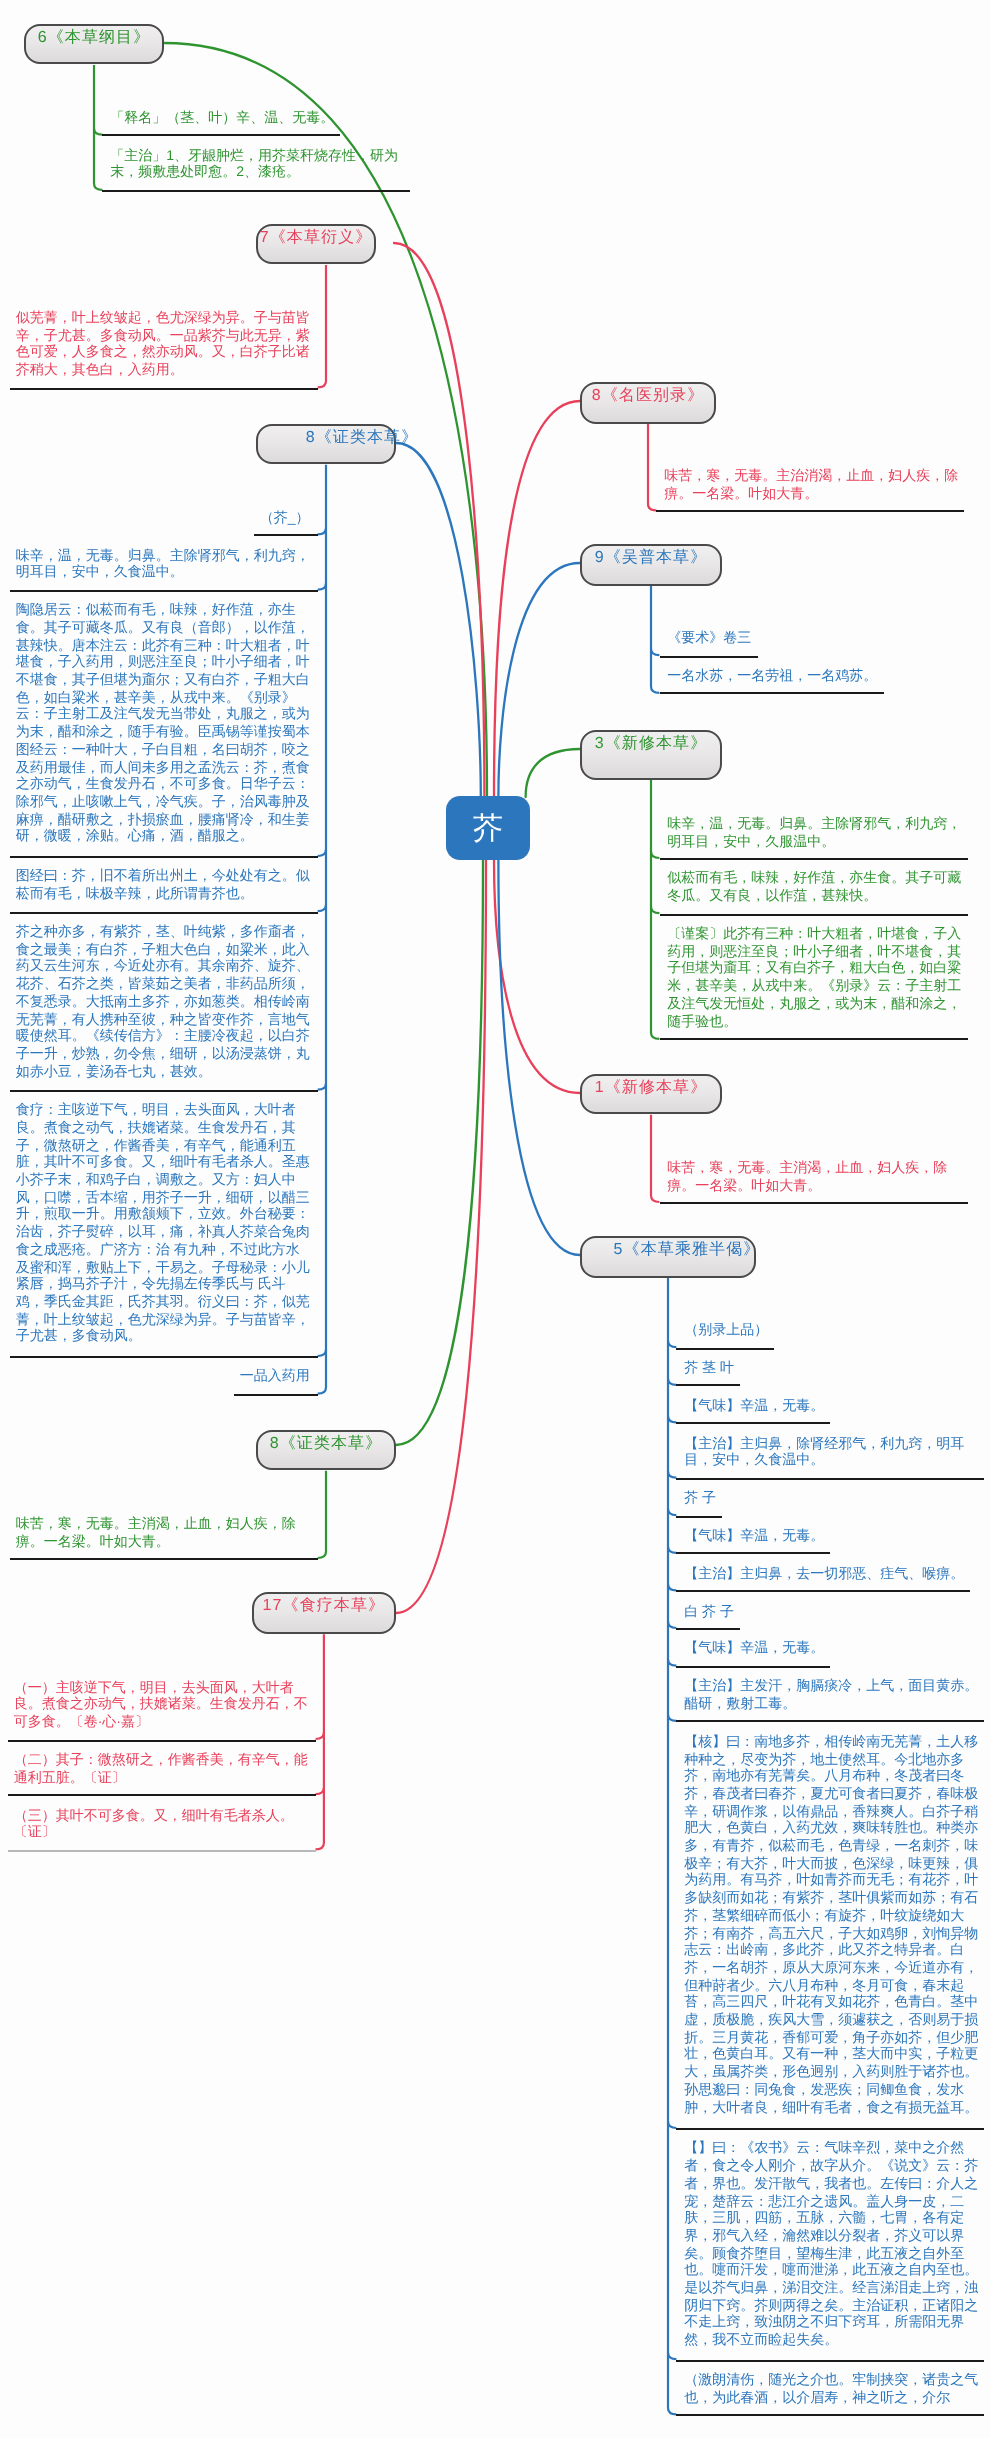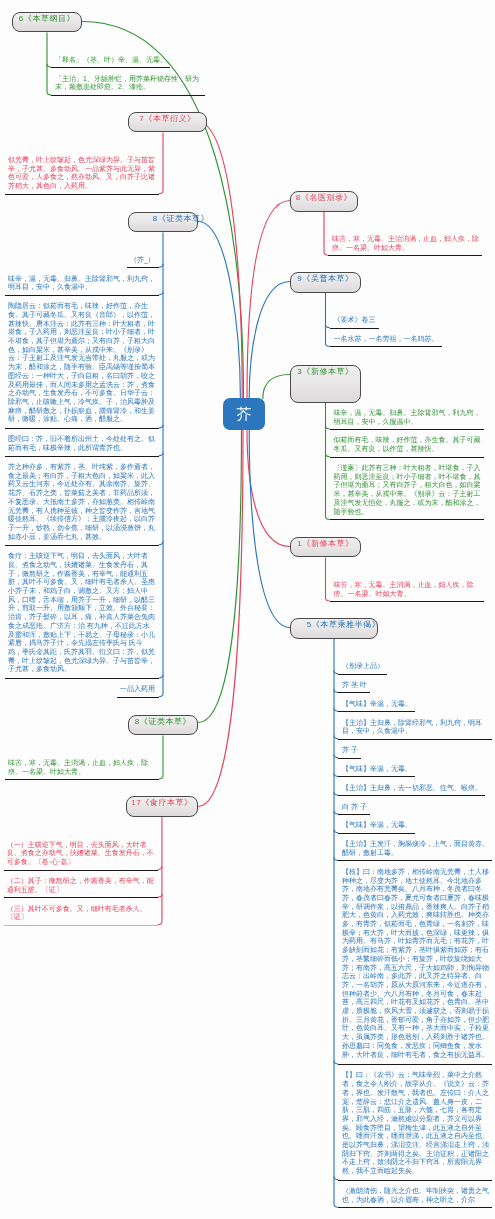--- a/index.html
+++ b/index.html
@@ -77,21 +77,21 @@
     </div>
     <div class="topic" style="color: rgb(232, 64, 90); width: 147px; top: 235px; left: 332.1px;">味苦，寒，无毒。主治消渴，止血，妇人疾，除痹。一名梁。叶如大青。</div>
     <div class="topic-line" style="top: 255.2px; width: 154px; left: 328.1px;"></div>
     <div class="node" style="left: 290px; top: 272.4px; width: 71px; height: 20.4px; color: rgb(43, 118, 188);">
       <span>9《吴普本草》</span>
     </div>
     <div class="topic" style="color: rgb(43, 118, 188); width: 42px; top: 316.2px; left: 333.6px;">《要术》卷三</div>
     <div class="topic-line" style="top: 327.6px; width: 49px; left: 329.6px;"></div>
     <div class="topic" style="color: rgb(43, 118, 188); width: 105px; top: 335px; left: 333.6px;">一名水苏，一名劳祖，一名鸡苏。</div>
     <div class="topic-line" style="top: 346.4px; width: 112px; left: 329.6px;"></div>
-    <div class="node" style="left: 290px; top: 365px; width: 71px; height: 38px; color: rgb(46, 148, 48);">
+    <div class="node" style="left: 290px; top: 365px; width: 71px; height: 25px; color: rgb(46, 148, 48);">
       <span>3《新修本草》</span>
     </div>
     <div class="topic" style="color: rgb(46, 148, 48); width: 147px; top: 408.8px; left: 333.6px;">味辛，温，无毒。归鼻。主除肾邪气，利九窍，明耳目，安中，久服温中。</div>
     <div class="topic-line" style="top: 429px; width: 154px; left: 329.6px;"></div>
     <div class="topic" style="color: rgb(46, 148, 48); width: 147px; top: 436.4px; left: 333.6px;">似菘而有毛，味辣，好作菹，亦生食。其子可藏冬瓜。又有良，以作菹，甚辣快。</div>
     <div class="topic-line" style="top: 456.6px; width: 154px; left: 329.6px;"></div>
     <div class="topic" style="color: rgb(46, 148, 48); width: 147px; top: 464px; left: 333.6px;">〔谨案〕此芥有三种：叶大粗者，叶堪食，子入药用，则恶注至良；叶小子细者，叶不堪食，其子但堪为齑耳；又有白芥子，粗大白色，如白粱米，甚辛美，从戎中来。《别录》云：子主射工及注气发无恒处，丸服之，或为末，醋和涂之，随手验也。</div>
     <div class="topic-line" style="top: 519.4px; width: 154px; left: 329.6px;"></div>
     <div class="node" style="left: 290px; top: 537px; width: 71px; height: 20.4px; color: rgb(232, 64, 90);">
       <span>1《新修本草》</span>
@@ -127,21 +127,21 @@
     <div class="topic-line" style="top: 1179.6px; width: 154px; left: 338.1px;"></div>
     <div class="topic" style="color: rgb(43, 118, 188); width: 147px; top: 1187px; left: 342.1px;">（激朗清伤，随光之介也。牢制挟突，诸贵之气也，为此春酒，以介眉寿，神之听之，介尔</div>
     <div class="topic-line" style="top: 1207.2px; width: 154px; left: 338.1px;"></div>
     <div class="node" style="left: 12px; top: 12.4px; width: 70px; height: 20.1px; color: rgb(46, 148, 48);">
       <span>6《本草纲目》</span>
     </div>
     <div class="topic" style="color: rgb(46, 148, 48); width: 112px; top: 55.9px; left: 55.1px;">「释名」（茎、叶）辛、温、无毒。</div>
     <div class="topic-line" style="top: 67.3px; width: 119px; left: 51.1px;"></div>
     <div class="topic" style="color: rgb(46, 148, 48); width: 147px; top: 74.7px; left: 55.1px;">「主治」1、牙龈肿烂，用芥菜秆烧存性，研为末，频敷患处即愈。2、漆疮。</div>
     <div class="topic-line" style="top: 94.9px; width: 154px; left: 51.1px;"></div>
-    <div class="node" style="left: 128px; top: 112.1px; width: 79px; height: 20.4px; color: rgb(232, 64, 90);">
+    <div class="node" style="left: 128px; top: 112.1px; width: 60px; height: 20.4px; color: rgb(232, 64, 90);">
       <span>7《本草衍义》</span>
     </div>
     <div class="topic" style="color: rgb(232, 64, 90); width: 147px; top: 155.9px; left: 7.9px;">似芜菁，叶上纹皱起，色尤深绿为异。子与苗皆辛，子尤甚。多食动风。一品紫芥与此无异，紫色可爱，人多食之，然亦动风。又，白芥子比诸芥稍大，其色白，入药用。</div>
     <div class="topic-line" style="top: 193.7px; width: 154px; left: 4.9px;"></div>
     <div class="node" style="left: 128px; top: 212px; width: 70px; height: 20.4px; color: rgb(43, 118, 188); padding-left: 36px;">
       <span>8《证类本草》</span>
     </div>
     <div class="topic" style="color: rgb(43, 118, 188); width: 25px; top: 255.8px; left: 129.9px;">（芥_）</div>
     <div class="topic-line" style="top: 267.2px; width: 32px; left: 126.9px;"></div>
     <div class="topic" style="color: rgb(43, 118, 188); width: 147px; top: 274.6px; left: 7.9px;">味辛，温，无毒。归鼻。主除肾邪气，利九窍，明耳目，安中，久食温中。</div>

